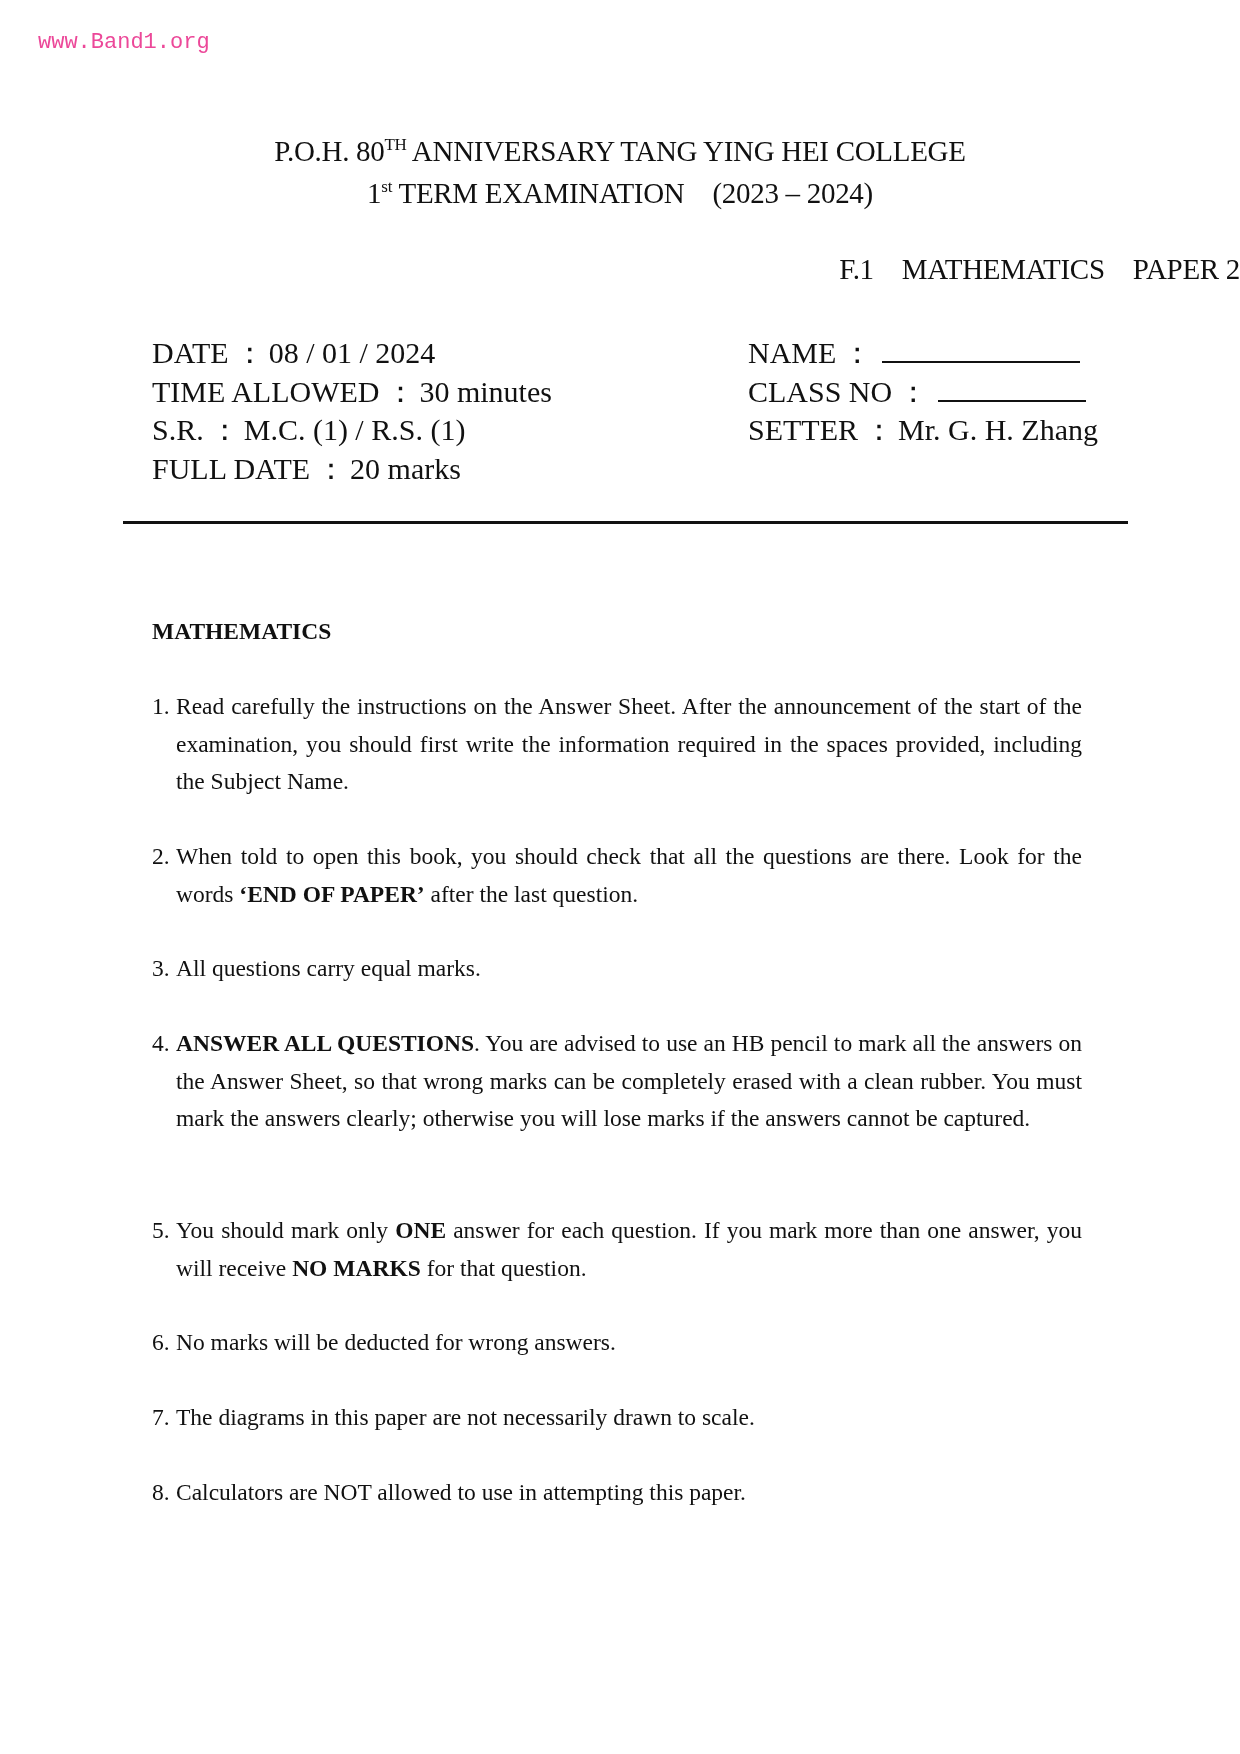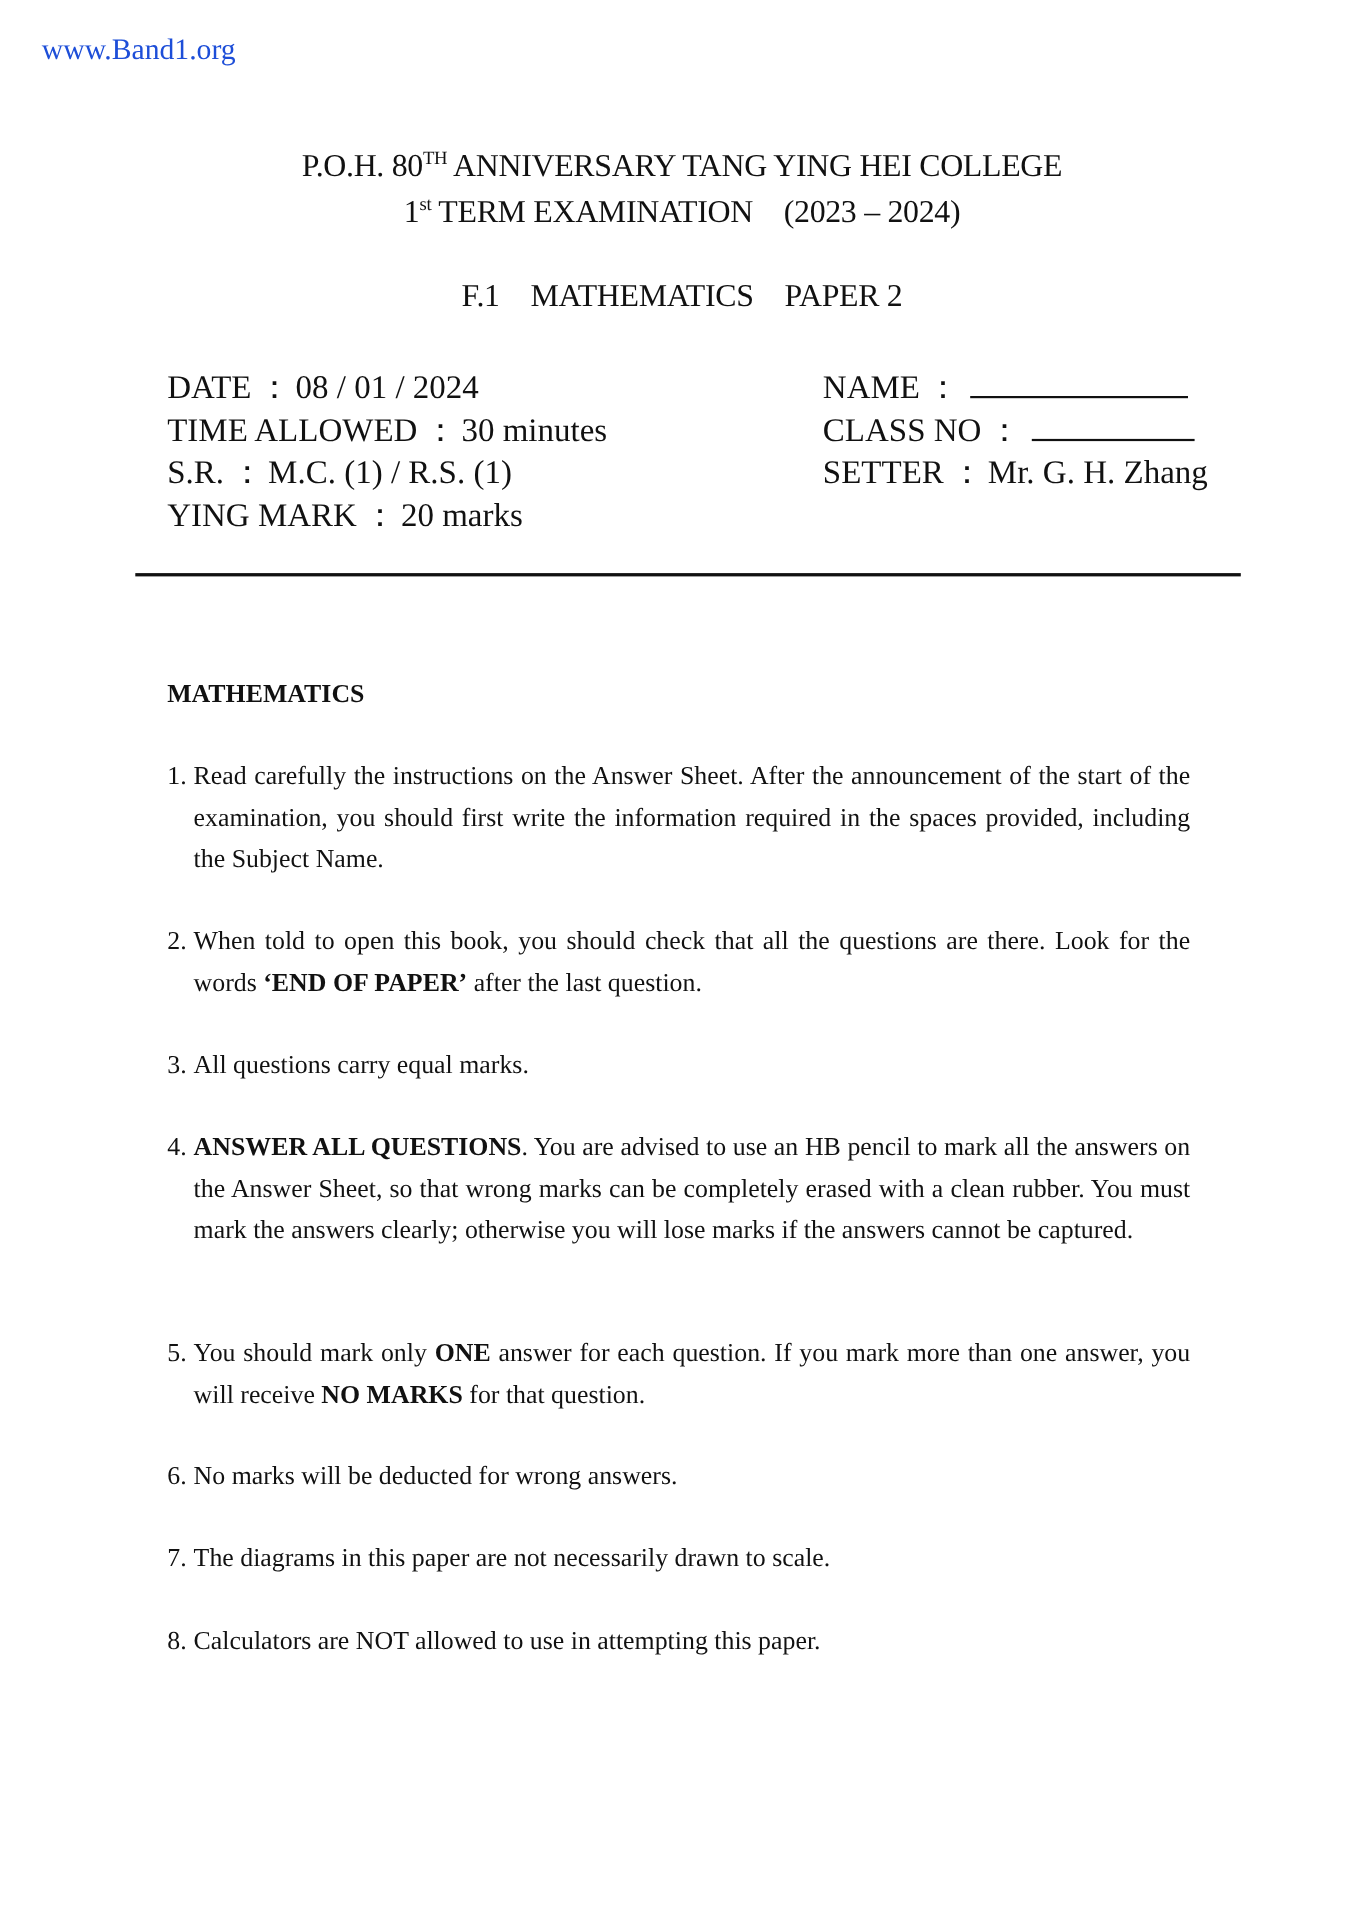--- a/index.html
+++ b/index.html
@@ -1,27 +1,27 @@
 <!DOCTYPE html>
 <html><head>
   <meta charset="utf-8">
   <style>
     * { margin: 0; padding: 0; box-sizing: border-box; }
     html, body { width: 1240px; height: 1754px; background: #ffffff; }
     body { position: relative; overflow: hidden; color: #111111;
       font-family: "Liberation Serif", "DejaVu Serif", serif; }
     .watermark { position: absolute; left: 38px; top: 30px;
-      font-family: Liberation Serif, serif;
-      font-size: 27px; color: #1d4ed8; }
+      font-family: Liberation Mono, monospace;
+      font-size: 22px; color: #ec4899; }
     .title { position: absolute; left: 0; width: 1240px; text-align: center;
       font-size: 29px; line-height: 36px; letter-spacing: -0.3px; }
     .title sup { font-size: 17px; vertical-align: 11px; line-height: 0; }
     .t1 { top: 133px; }
     .t2 { top: 175px; }
-    .t3 { top: 251px; }
+    .t3 { top: 251px; text-align: right; }
     .gap { display: inline-block; width: 28px; }
     .info { position: absolute; font-size: 30px; line-height: 38.6px; }
     .info-left { left: 152px; top: 334px; }
     .info-right { left: 748px; top: 334px; }
     .info-row { display: block; white-space: nowrap; }
     .colon { display: inline-block; margin: 0 4px 0 6px; }
     .blank { display: inline-block; border-bottom: 2px solid #111; height: 18px; vertical-align: baseline; }
     .blank-name { width: 198px; margin-left: 6px; }
     .blank-classno { width: 148px; margin-left: 6px; }
     .class-paren { display: inline-block; width: 46px; }
@@ -59,21 +59,21 @@
   <div class="info-row">
     <span>DATE</span><span class="colon">：</span><span>08 / 01 / 2024</span>
   </div>
   <div class="info-row">
     <span>TIME ALLOWED</span><span class="colon">：</span><span>30 minutes</span>
   </div>
   <div class="info-row">
     <span>S.R.</span><span class="colon">：</span><span>M.C. (1) / R.S. (1)</span>
   </div>
   <div class="info-row">
-    <span>YING MARK</span><span class="colon">：</span><span>20 marks</span>
+    <span>FULL DATE</span><span class="colon">：</span><span>20 marks</span>
   </div>
 </div>
 
 <div class="info info-right">
   <div class="info-row">
     <span>NAME</span><span class="colon">：</span><span class="blank blank-name"></span>
   </div>
   <div class="info-row">
     <span>CLASS NO</span><span class="colon">：</span><span class="blank blank-classno"></span>
   </div>

